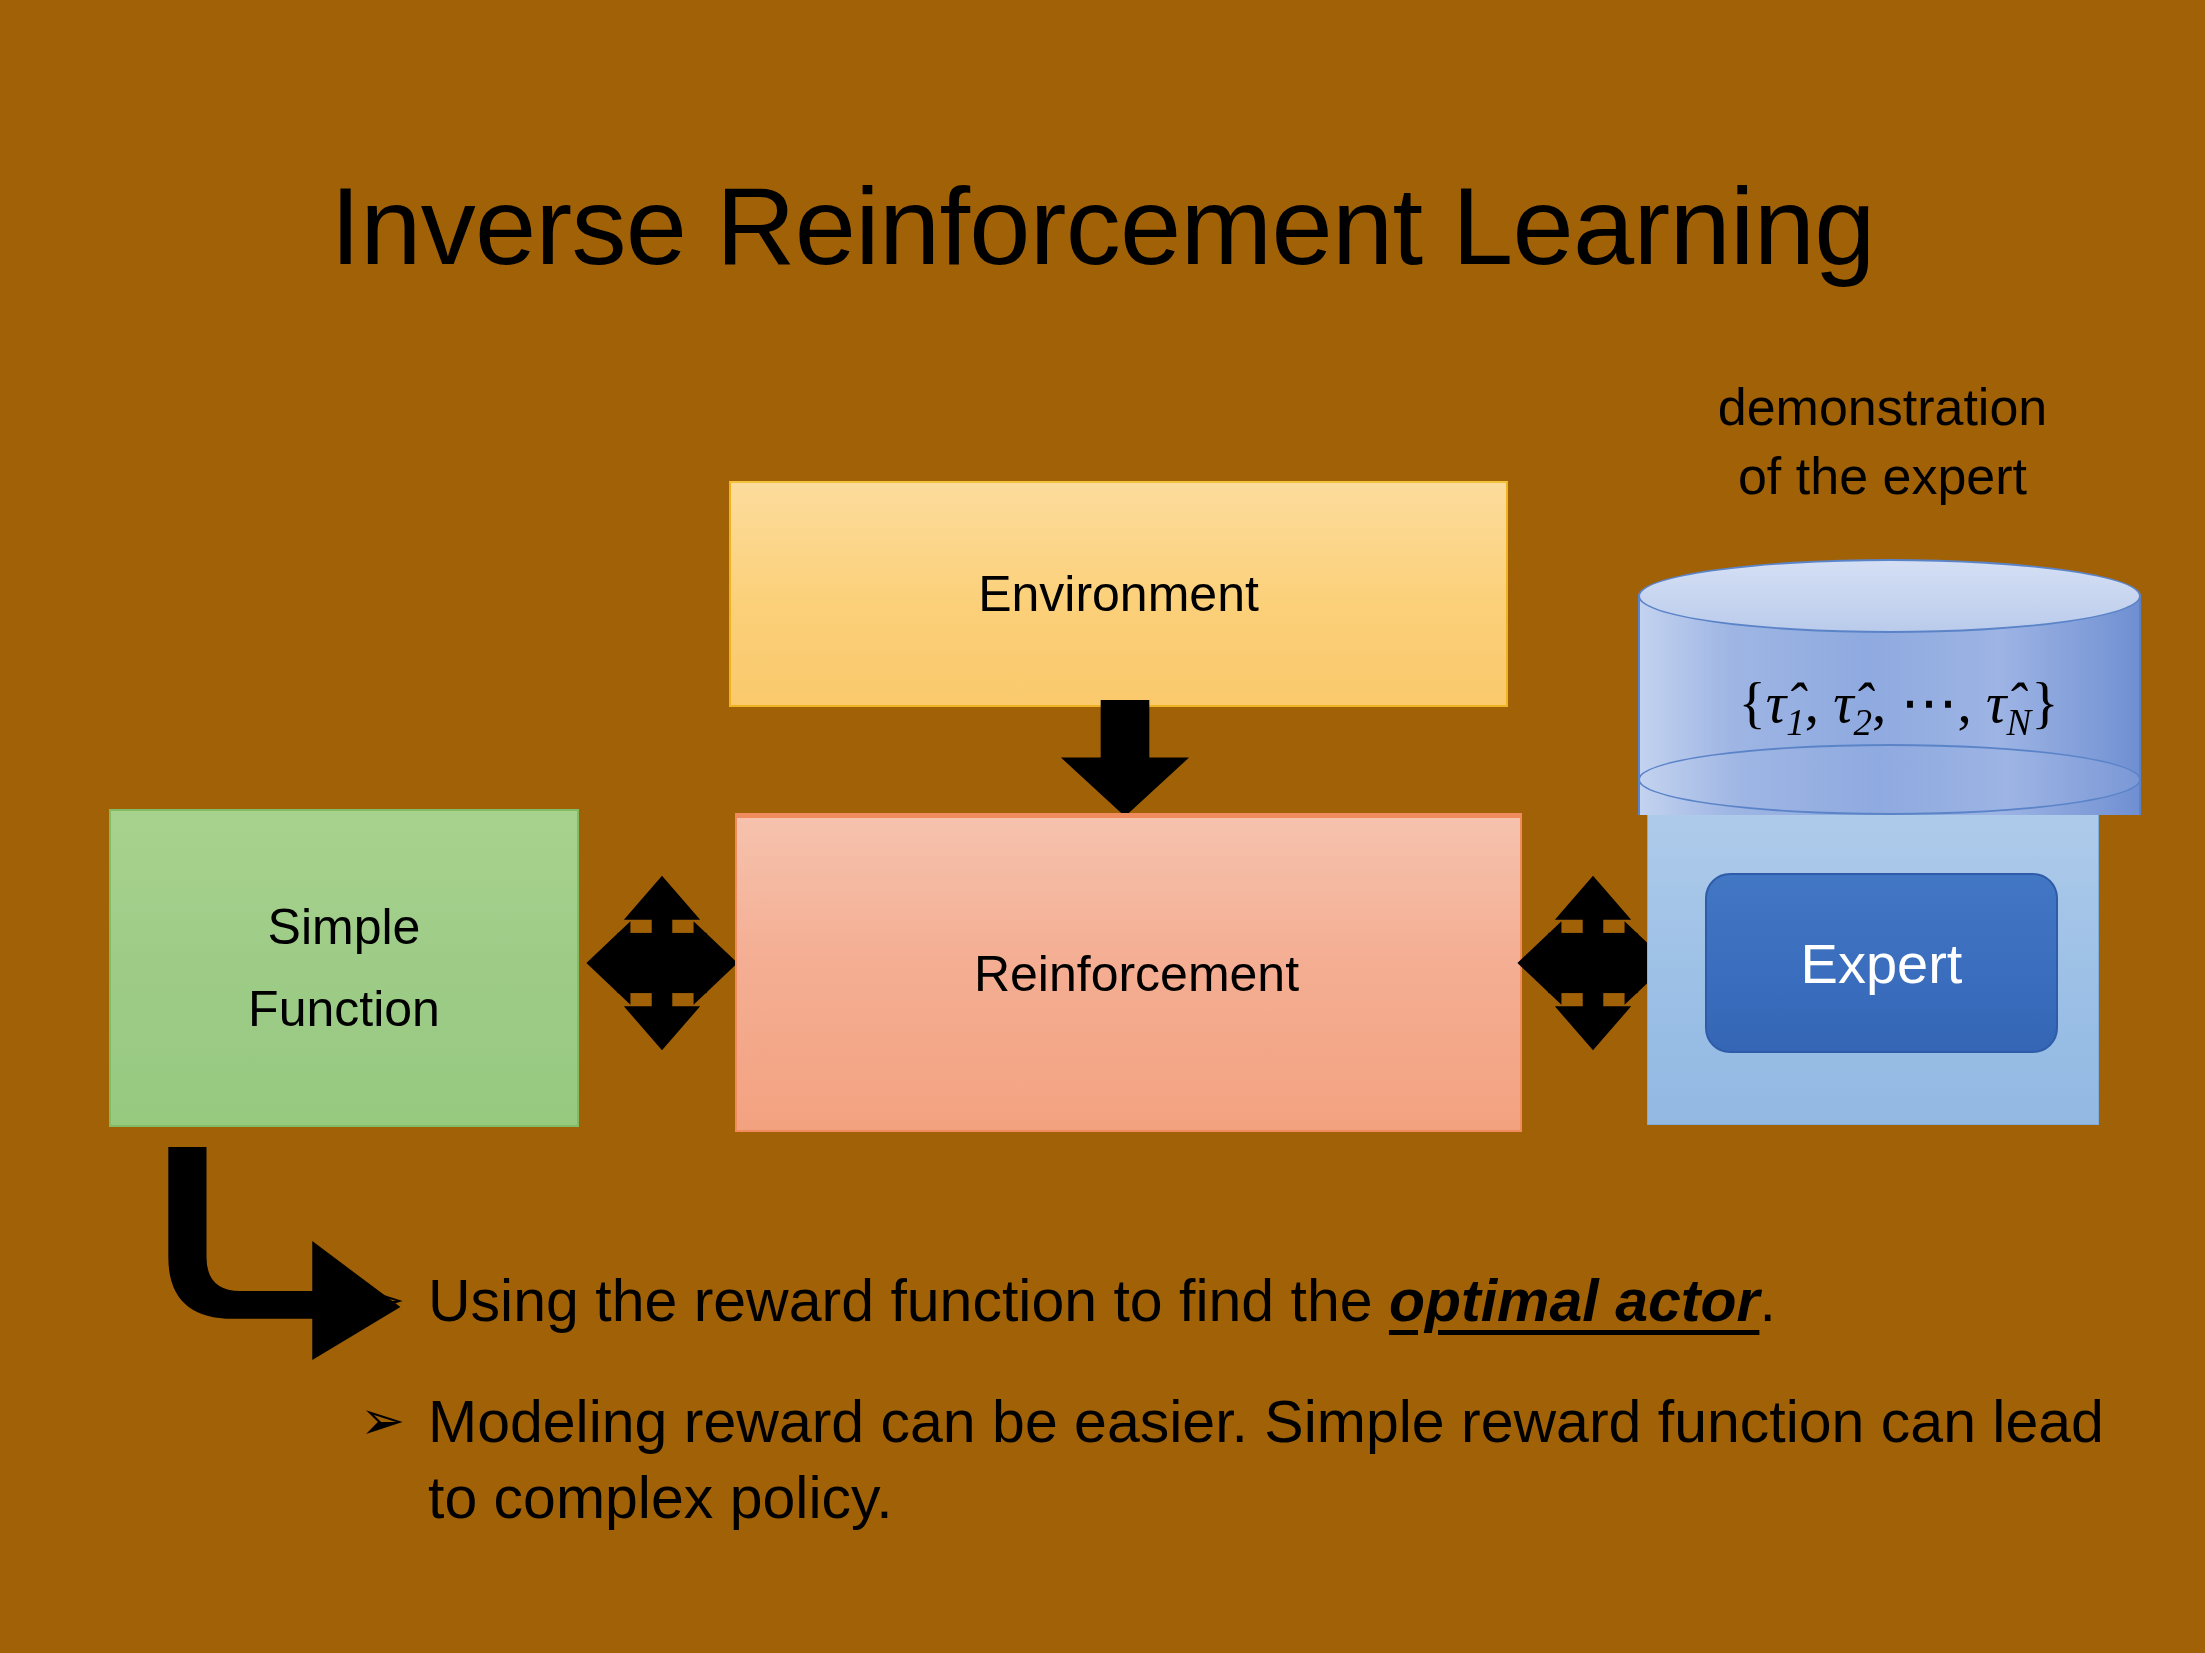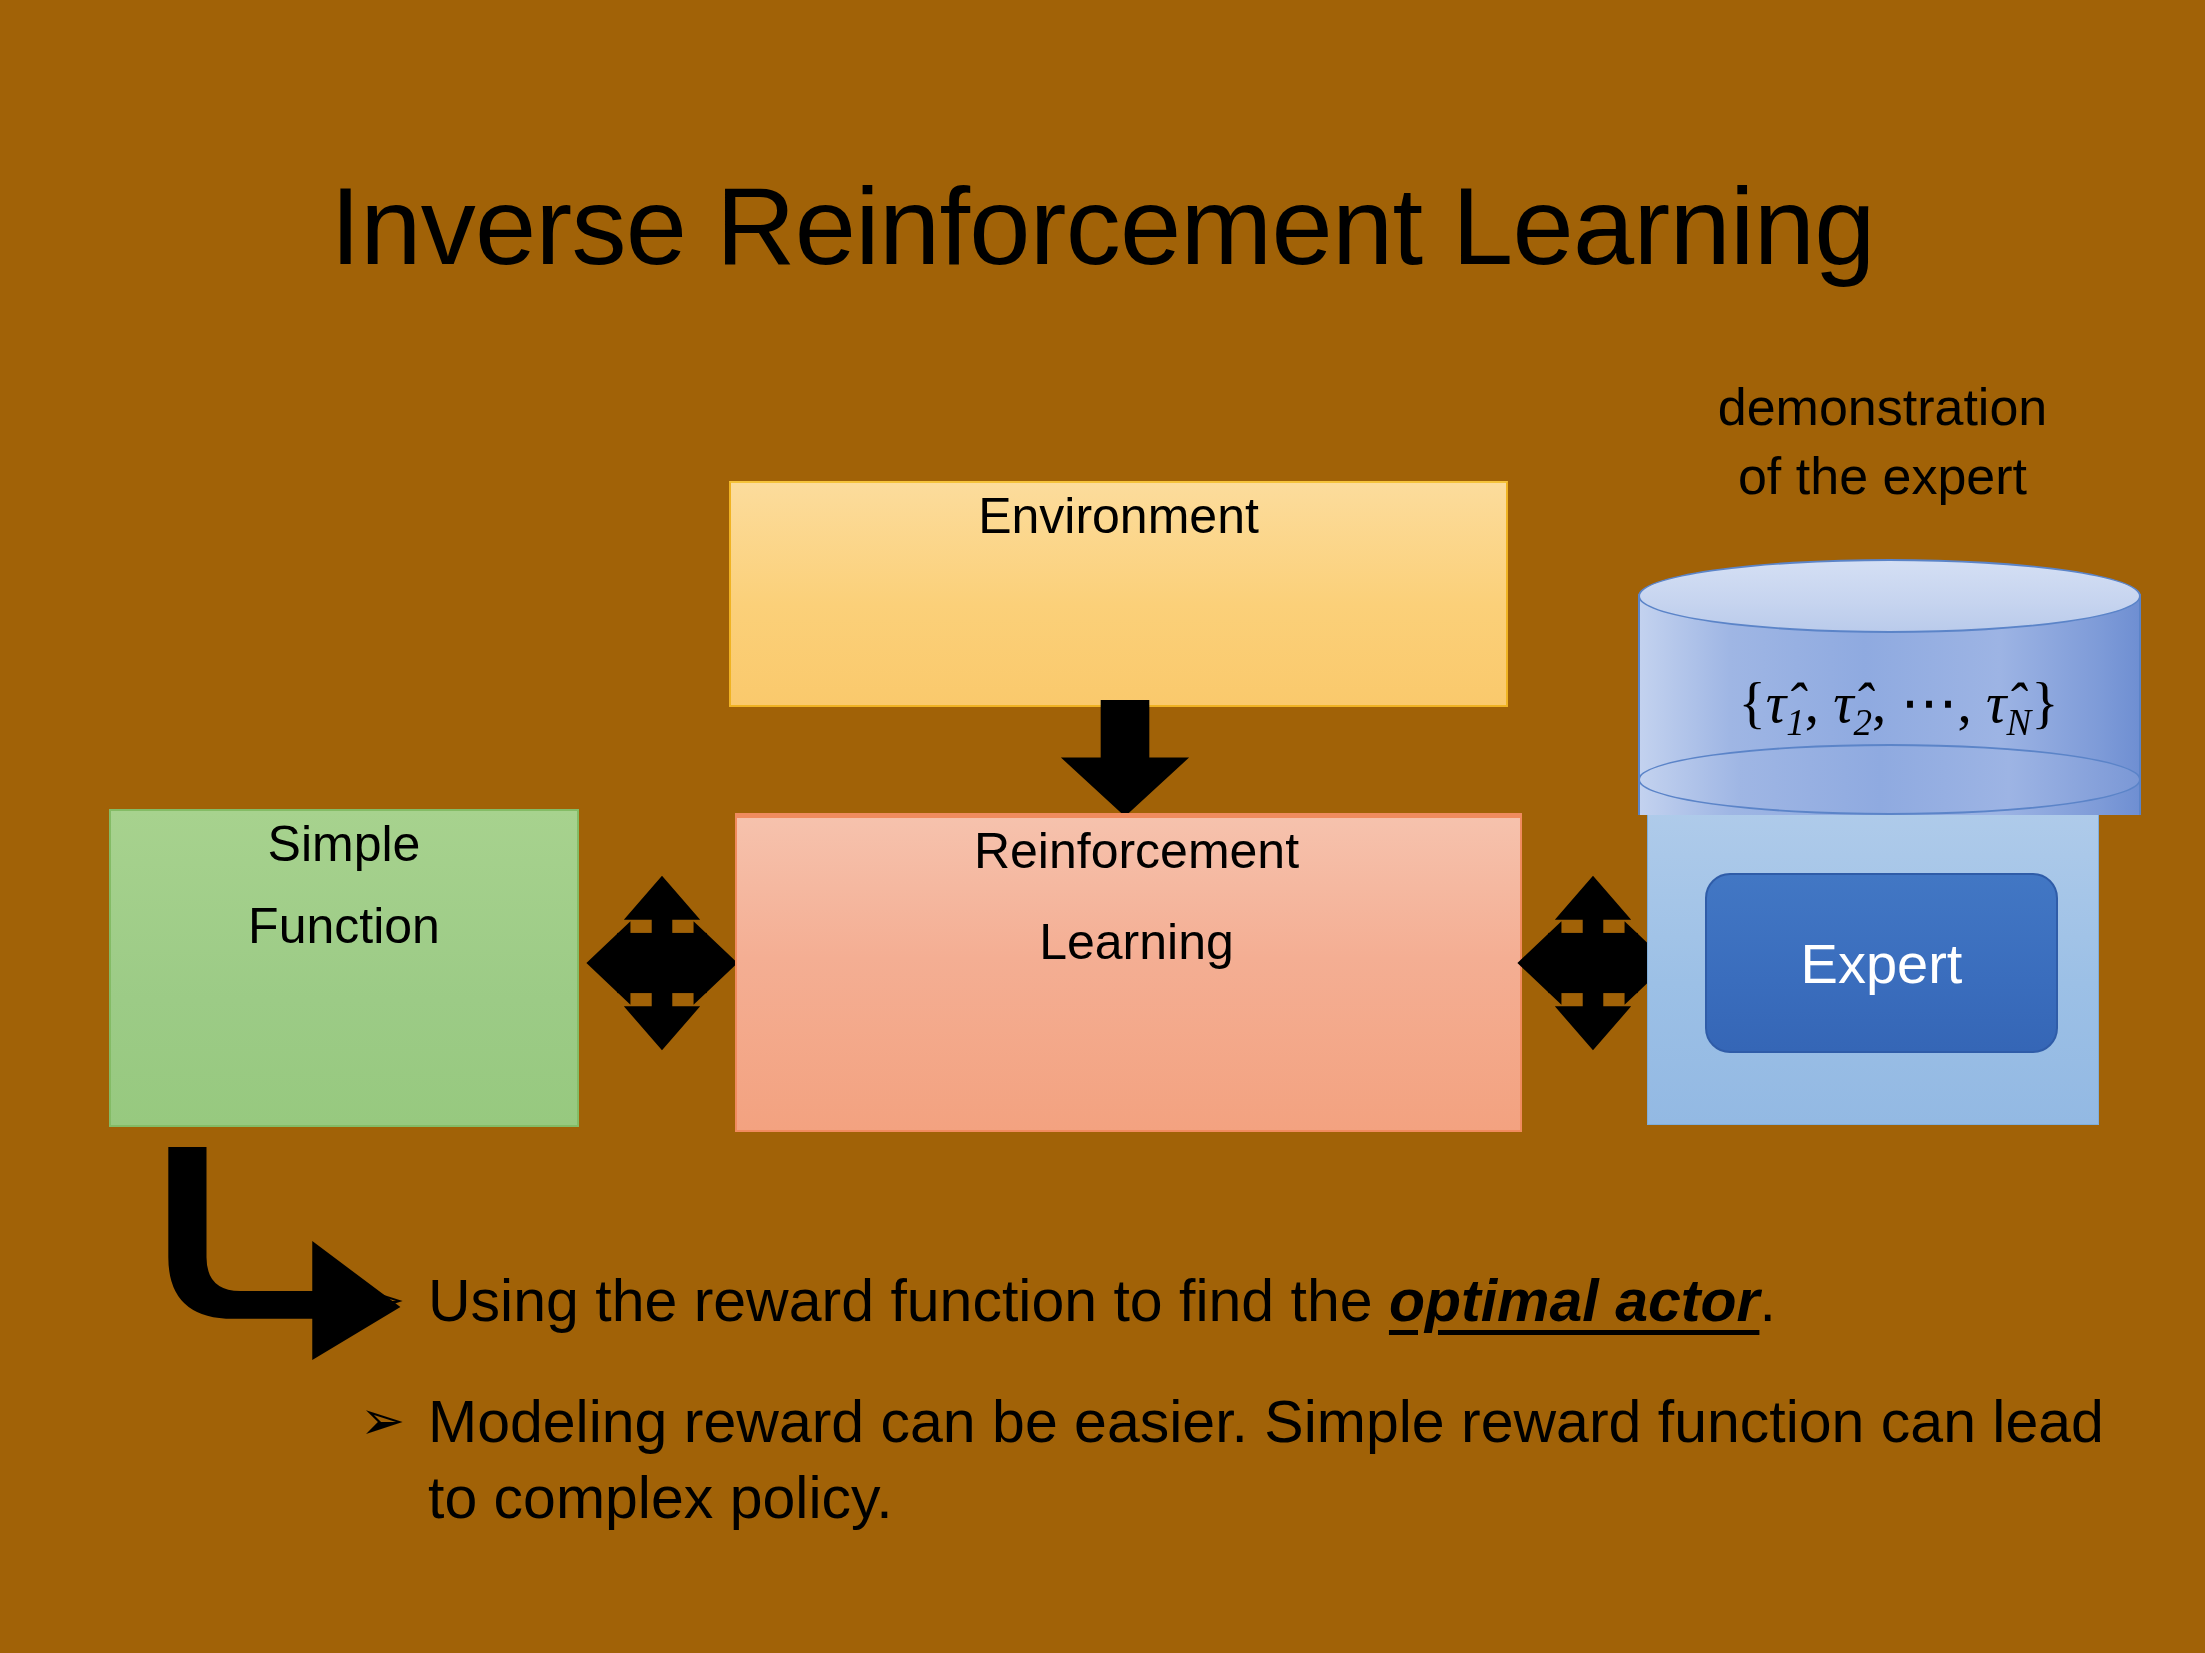--- a/index.html
+++ b/index.html
@@ -29,21 +29,21 @@
     font-weight: 400;
     letter-spacing: -0.7px;
     white-space: nowrap;
   }
 
   
   .proc-box {
     position: absolute;
     box-sizing: border-box;
     display: flex;
-    align-items: flex-start;
+    align-items: center;
     justify-content: center;
     text-align: center;
     font-size: 50px;
     line-height: 1.32;
     font-weight: 400;
   }
 
   #env-box {
     left: 729px;
     top: 481px;
@@ -244,21 +244,20 @@
     <path fill="#000000" d="
       M109,6
       L161,66 L123,66 L123,92 L152,92 L152,68 L212,125 L152,182 L152,158 L123,158 L123,184 L161,184
       L109,244 L57,184 L95,184 L95,158 L66,158 L66,182 L6,125 L66,68 L66,92 L95,92 L95,66 L57,66 Z"></path>
     <rect x="48" y="84" width="122" height="82" fill="#000000"></rect>
   </svg>
 
   <div id="rl-box" class="proc-box">
     <span class="label-lines">
       <span>Reinforcement</span>
-      <span>Learning</span>
     </span>
   </div>
 
   <svg id="arrow-quad-right" class="arrow-svg" width="160" height="184" viewBox="0 0 218 250">
     <path fill="#000000" d="
       M109,6
       L161,66 L123,66 L123,92 L152,92 L152,68 L212,125 L152,182 L152,158 L123,158 L123,184 L161,184
       L109,244 L57,184 L95,184 L95,158 L66,158 L66,182 L6,125 L66,68 L66,92 L95,92 L95,66 L57,66 Z"></path>
     <rect x="48" y="84" width="122" height="82" fill="#000000"></rect>
   </svg>

